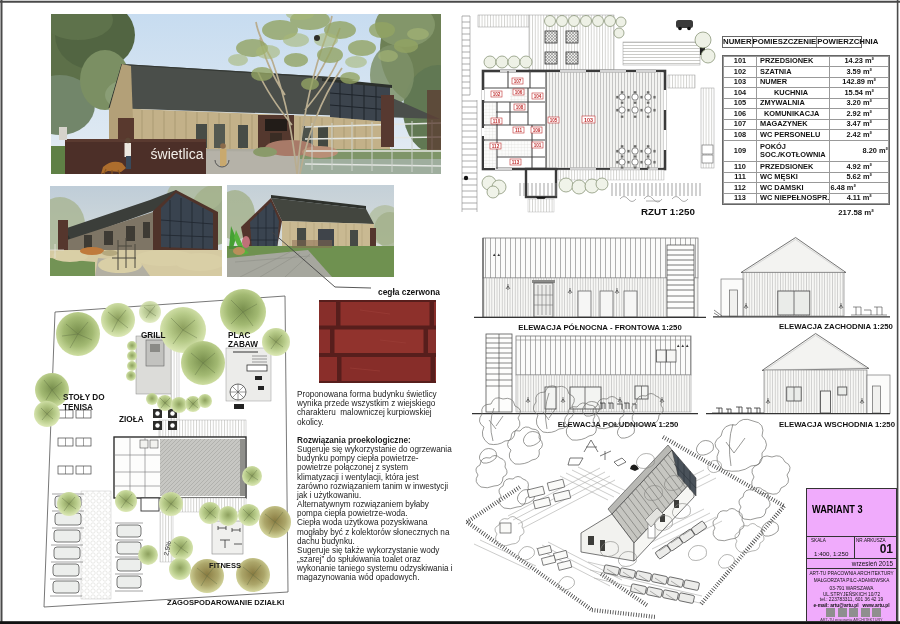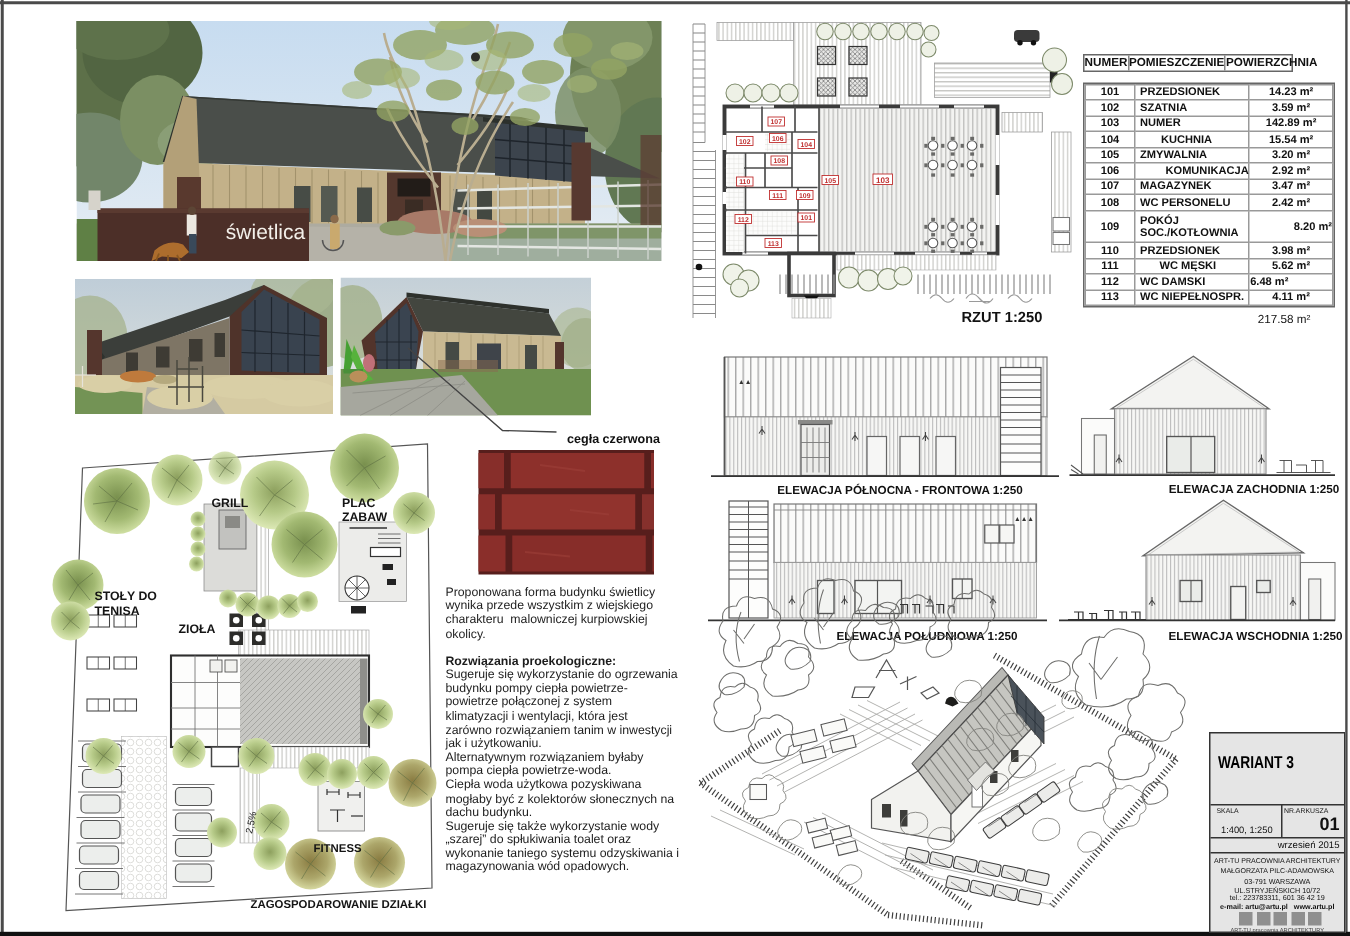--- a/index.html
+++ b/index.html
@@ -1175,64 +1175,64 @@
             <td style="border:0.8px solid #999;padding-left:17px">KUCHNIA</td>
             <td style="border:0.8px solid #999;text-align:center">15.54 m²</td>
           </tr>
 <tr>
             <td style="border:0.8px solid #999;text-align:center">105</td>
             <td style="border:0.8px solid #999;padding-left:3px">ZMYWALNIA</td>
             <td style="border:0.8px solid #999;text-align:center">3.20 m²</td>
           </tr>
 <tr>
             <td style="border:0.8px solid #999;text-align:center">106</td>
-            <td style="border:0.8px solid #999;padding-left:20px">KOMUNIKACJA</td>
+            <td style="border:0.8px solid #999;padding-left:7px">KOMUNIKACJA</td>
             <td style="border:0.8px solid #999;text-align:center">2.92 m²</td>
           </tr>
 <tr>
             <td style="border:0.8px solid #999;text-align:center">107</td>
             <td style="border:0.8px solid #999;padding-left:3px">MAGAZYNEK</td>
             <td style="border:0.8px solid #999;text-align:center">3.47 m²</td>
           </tr>
 <tr>
             <td style="border:0.8px solid #999;text-align:center">108</td>
             <td style="border:0.8px solid #999;padding-left:3px">WC PERSONELU</td>
             <td style="border:0.8px solid #999;text-align:center">2.42 m²</td>
           </tr>
 <tr class="dbl">
             <td style="border:0.8px solid #999;text-align:center">109</td>
             <td style="border:0.8px solid #999;padding-left:3px">POKÓJ<br>SOC./KOTŁOWNIA</td>
             <td style="border:0.8px solid #999;text-align:right">8.20 m²</td>
           </tr>
 <tr>
             <td style="border:0.8px solid #999;text-align:center">110</td>
             <td style="border:0.8px solid #999;padding-left:3px">PRZEDSIONEK</td>
-            <td style="border:0.8px solid #999;text-align:center">3.98 m²</td>
+            <td style="border:0.8px solid #999;text-align:center">4.92 m²</td>
           </tr>
 <tr>
             <td style="border:0.8px solid #999;text-align:center">111</td>
-            <td style="border:0.8px solid #999;padding-left:16px">WC MĘSKI</td>
+            <td style="border:0.8px solid #999;padding-left:3px">WC MĘSKI</td>
             <td style="border:0.8px solid #999;text-align:center">5.62 m²</td>
           </tr>
 <tr>
             <td style="border:0.8px solid #999;text-align:center">112</td>
             <td style="border:0.8px solid #999;padding-left:3px">WC DAMSKI</td>
             <td style="border:0.8px solid #999;text-align:left">6.48 m²</td>
           </tr>
 <tr>
             <td style="border:0.8px solid #999;text-align:center">113</td>
             <td style="border:0.8px solid #999;padding-left:3px;white-space:nowrap">WC NIEPEŁNOSPR.</td>
             <td style="border:0.8px solid #999;text-align:center">4.11 m²</td>
           </tr>
 </tbody>
       </table>
 </div>
-<div class="txt" style="left:826px;top:208px;width:60px;text-align:center;font-weight:normal;font-size:7.8px">217.58 m²</div>
-
-<div class="txt" style="left:806px;top:488px;width:91px;height:134px;border:1.4px solid #333;box-sizing:border-box;background:#e5e5e5">
+<div class="txt" style="left:826px;top:208px;width:60px;text-align:center;font-weight:bold;font-size:7.8px">217.58 m²</div>
+
+<div class="txt" style="left:806px;top:488px;width:91px;height:134px;border:1.4px solid #333;box-sizing:border-box;background:#f0abfc">
  <div style="position:absolute;left:5px;top:14px;font-size:11.5px;font-weight:bold;color:#000;transform:scaleX(0.8);transform-origin:left top;white-space:nowrap">WARIANT 3</div>
  <div style="position:absolute;left:0;top:47px;width:100%;border-top:1px solid #333"></div>
  <div style="position:absolute;left:47px;top:47px;height:22px;border-left:1px solid #333"></div>
  <div style="position:absolute;left:4px;top:49px;font-size:4.6px">SKALA</div>
  <div style="position:absolute;left:49px;top:49px;font-size:4.6px">NR.ARKUSZA</div>
  <div style="position:absolute;left:7px;top:61px;font-size:6.2px">1:400, 1:250</div>
  <div style="position:absolute;right:3px;top:53px;font-size:12px;font-weight:bold">01</div>
  <div style="position:absolute;left:0;top:69px;width:100%;border-top:1px solid #333"></div>
  <div style="position:absolute;right:3px;top:70.5px;font-size:6.4px">wrzesień 2015</div>
  <div style="position:absolute;left:0;top:79px;width:100%;border-top:1px solid #333"></div>

